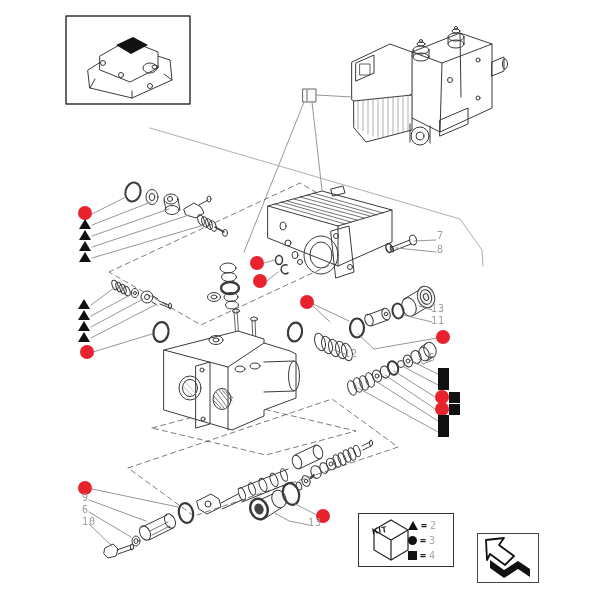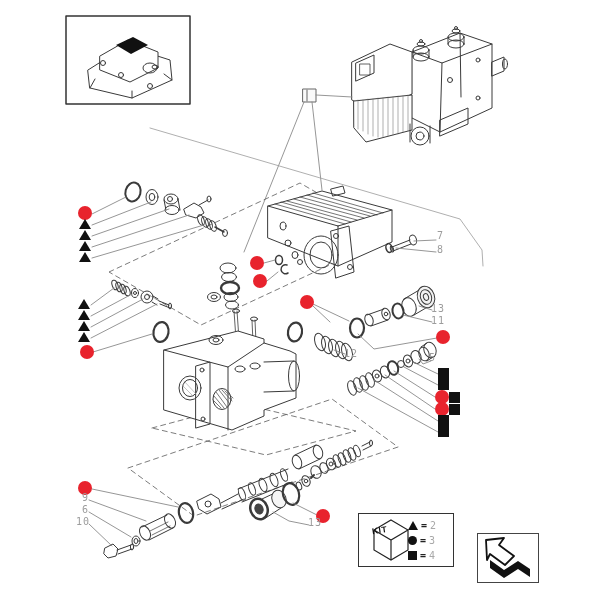--- a/index.html
+++ b/index.html
@@ -305,21 +305,21 @@
 <div class="mk mk-sq" style="left:438px;top:426px"></div>
 
 <span class="lbl" style="left:437px;top:231px">7</span>
 <span class="lbl" style="left:437px;top:245px">8</span>
 <span class="lbl" style="left:431px;top:304px">13</span>
 <span class="lbl" style="left:431px;top:316px">11</span>
 <span class="lbl" style="left:344px;top:349px">12</span>
 <span class="lbl" style="left:429px;top:353px">5</span>
 <span class="lbl" style="left:82px;top:493px">9</span>
 <span class="lbl" style="left:82px;top:505px">6</span>
-<span class="lbl" style="left:76px;top:517px">10</span>
+<span class="lbl" style="left:82px;top:517px">10</span>
 <span class="lbl" style="left:308px;top:518px">13</span>
 
 <div class="kit-box">
   <svg width="52" height="46" style="position:absolute;left:6px;top:3px" fill="none" stroke="#222" stroke-width="1.2">
     <polygon points="26,3 43,13 43,33 26,43 9,33 9,13"></polygon>
     <path d="M9 13 L26 23 L43 13 M26 23 L26 43"></path>
   </svg>
   <span class="kit-title">KIT</span>
   <div class="kit-row" style="top:5px">
     <span class="sym-tri"></span>

